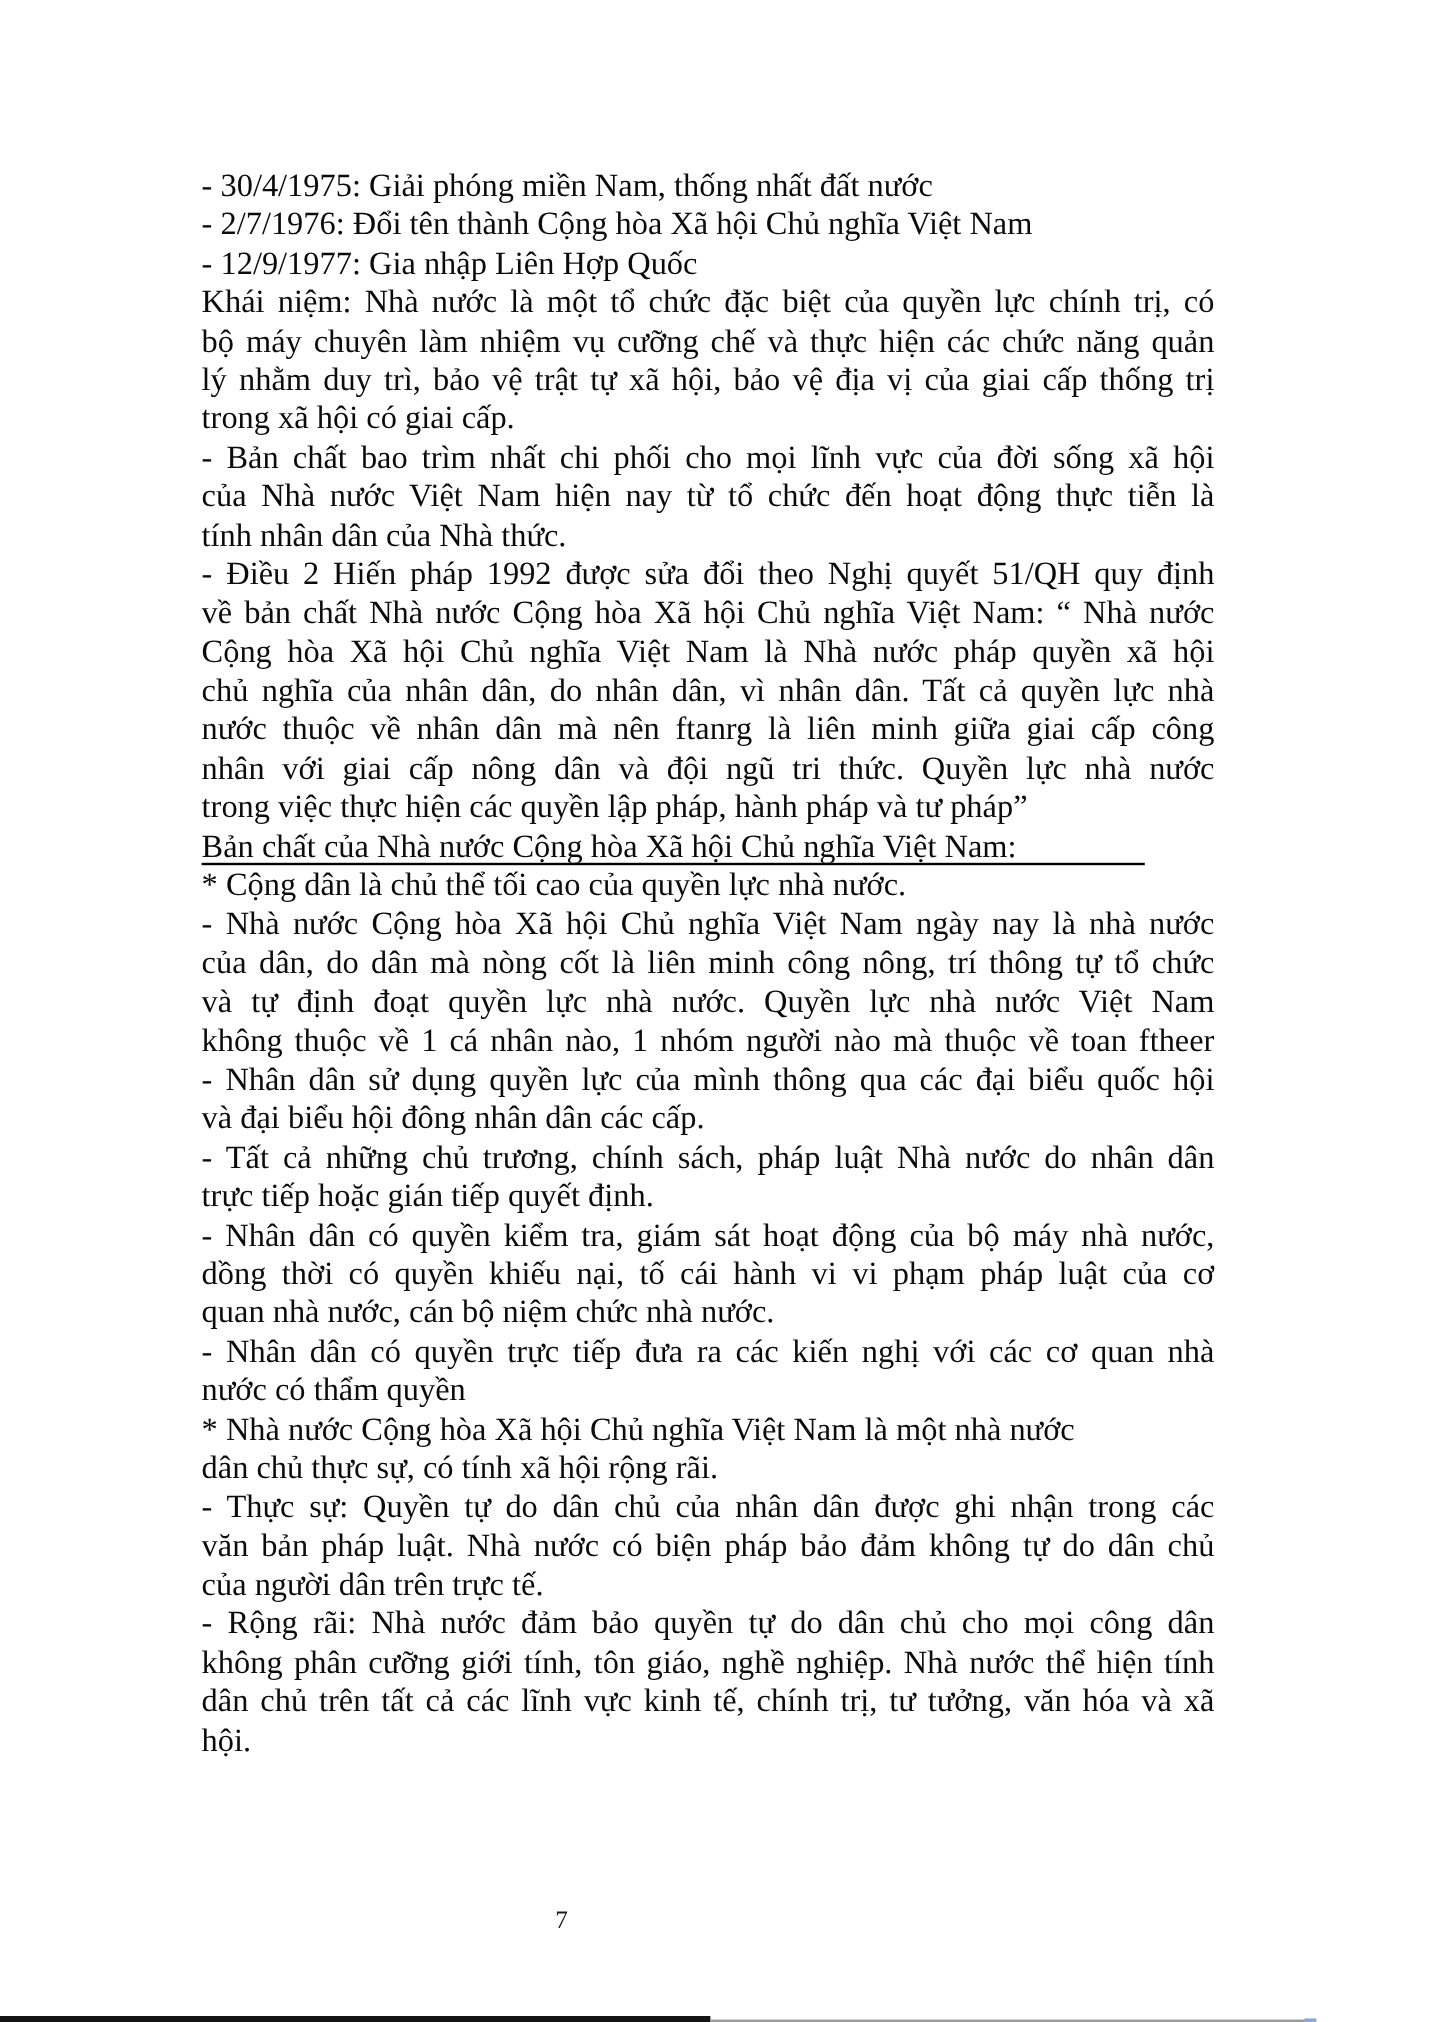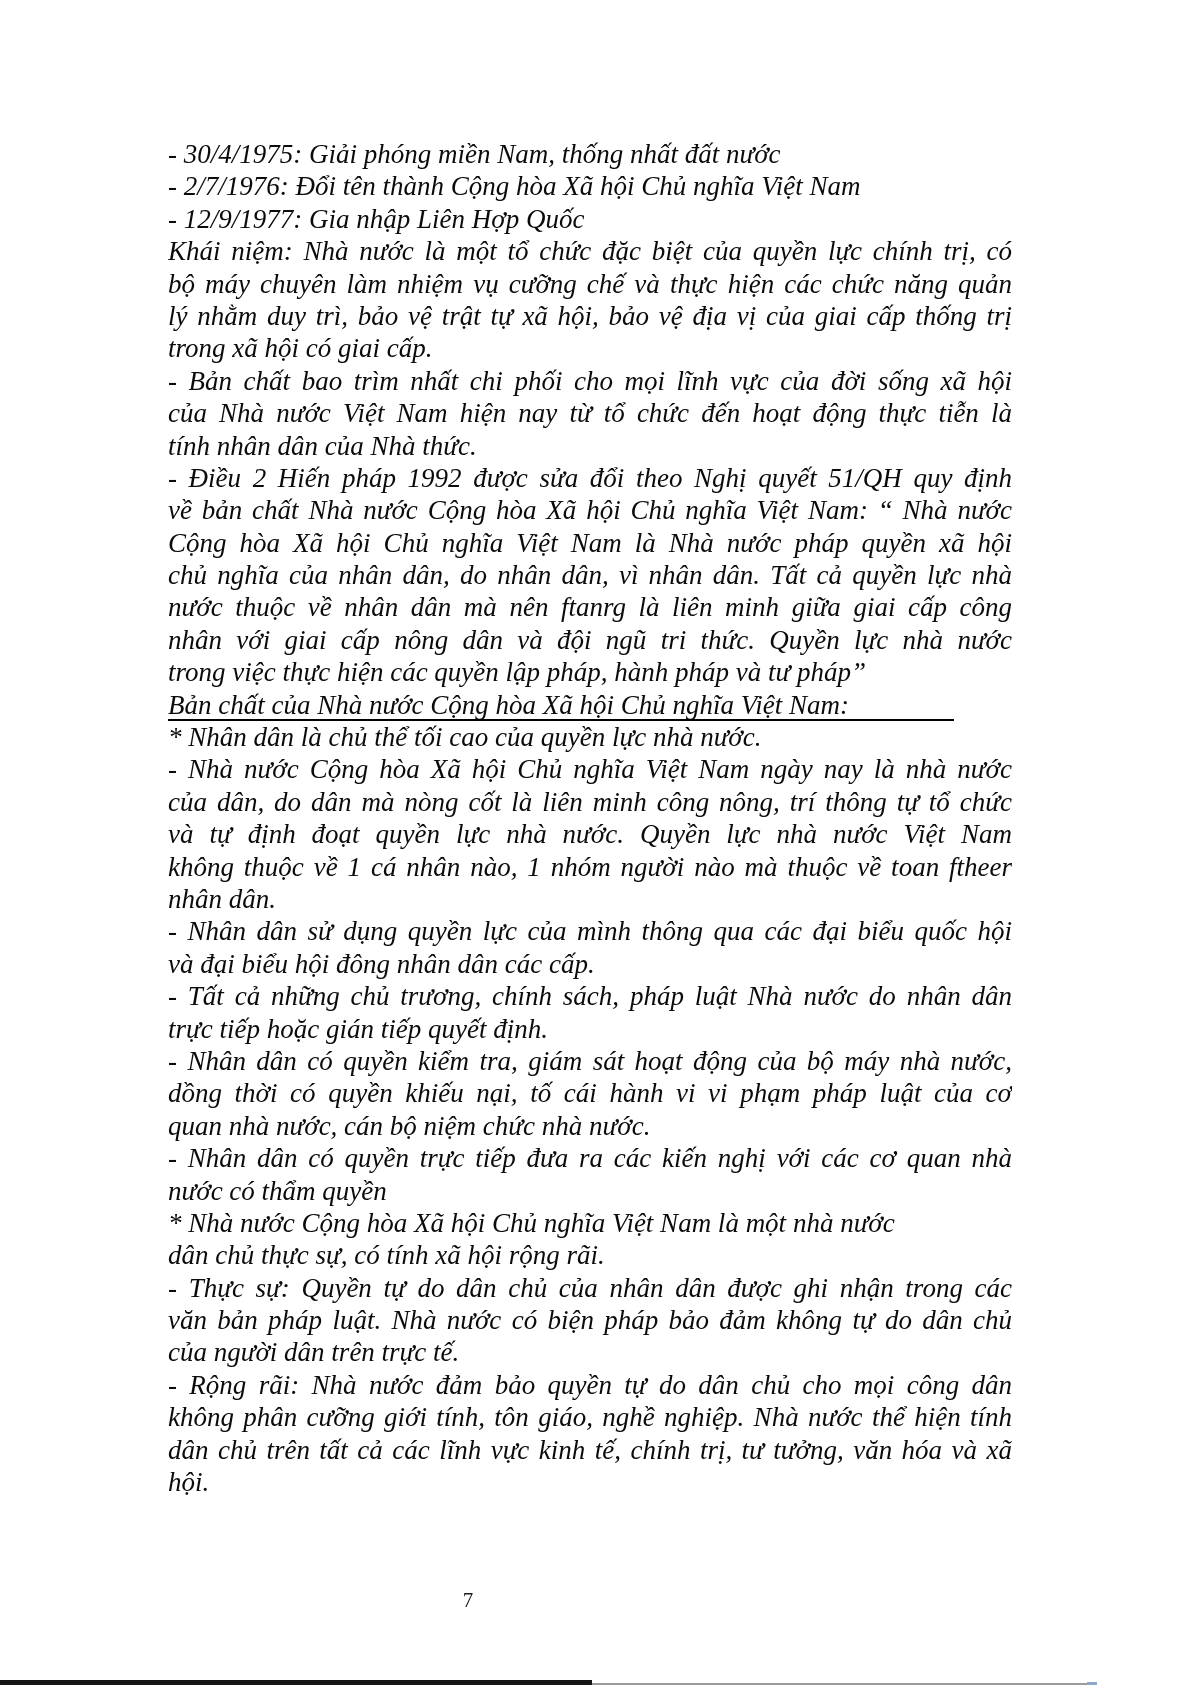--- a/index.html
+++ b/index.html
@@ -22,21 +22,20 @@
     font-size: 27px;
     line-height: 32.4px;
     color: #0b0b0b;
   }
 
   .line {
     height: 32.4px;
     overflow: hidden;
     text-align: left;
     white-space: normal;
-    font-style: italic;
   }
   .line.j {
     text-align: justify;
     text-align-last: justify;
   }
   .line.u {
     width: 786px;
     border-bottom: 2.5px solid #000;
     height: 32.4px;
   }
@@ -117,28 +116,27 @@
         <div class="line j">Cộng hòa Xã hội Chủ nghĩa Việt Nam là Nhà nước pháp quyền xã hội</div>
         <div class="line j">chủ nghĩa của nhân dân, do nhân dân, vì nhân dân. Tất cả quyền lực nhà</div>
         <div class="line j">nước thuộc về nhân dân mà nên ftanrg là liên minh giữa giai cấp công</div>
         <div class="line j">nhân với giai cấp nông dân và đội ngũ tri thức. Quyền lực nhà nước</div>
         <div class="line">trong việc thực hiện các quyền lập pháp, hành pháp và tư pháp”</div>
       </div>
       <div>
         <div class="line u">Bản chất của Nhà nước Cộng hòa Xã hội Chủ nghĩa Việt Nam:</div>
       </div>
       <div>
-        <div class="line">* Nhân dân là chủ thể tối cao của quyền lực nhà nước.</div>
+        <div class="line">* Cộng dân là chủ thể tối cao của quyền lực nhà nước.</div>
       </div>
       <div>
         <div class="line j">- Nhà nước Cộng hòa Xã hội Chủ nghĩa Việt Nam ngày nay là nhà nước</div>
         <div class="line j">của dân, do dân mà nòng cốt là liên minh công nông, trí thông tự tổ chức</div>
         <div class="line j">và tự định đoạt quyền lực nhà nước. Quyền lực nhà nước Việt Nam</div>
         <div class="line j">không thuộc về 1 cá nhân nào, 1 nhóm người nào mà thuộc về toan ftheer</div>
-        <div class="line">nhân dân.</div>
       </div>
       <div>
         <div class="line j">- Nhân dân sử dụng quyền lực của mình thông qua các đại biểu quốc hội</div>
         <div class="line">và đại biểu hội đông nhân dân các cấp.</div>
       </div>
       <div>
         <div class="line j">- Tất cả những chủ trương, chính sách, pháp luật Nhà nước do nhân dân</div>
         <div class="line">trực tiếp hoặc gián tiếp quyết định.</div>
       </div>
       <div>

